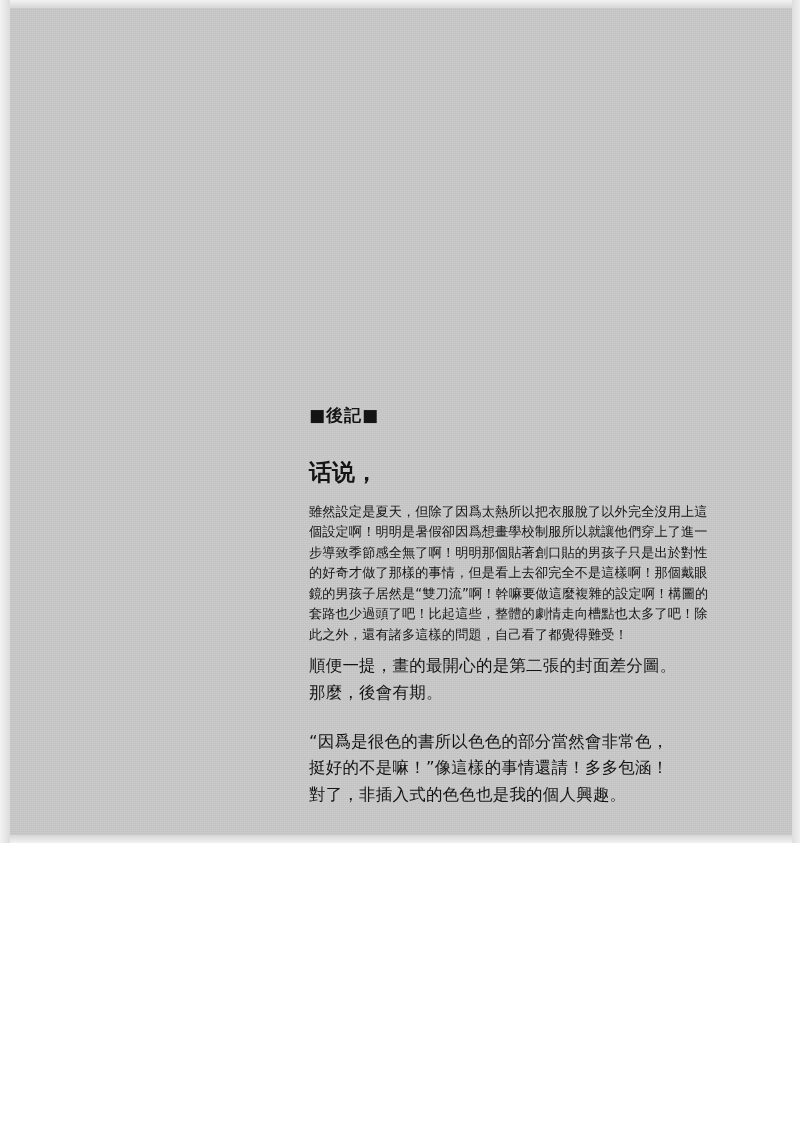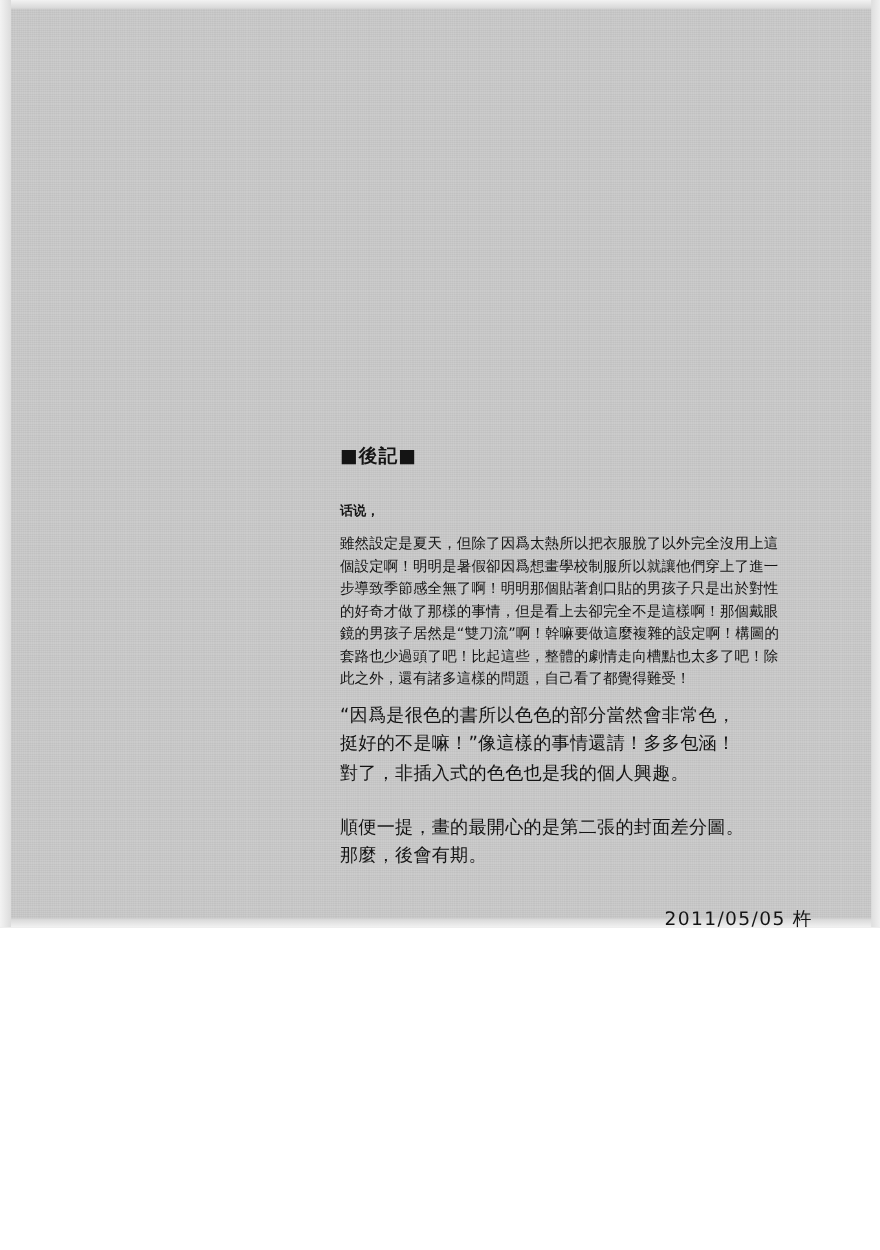--- a/index.html
+++ b/index.html
@@ -72,21 +72,21 @@
 
   .para {
     font-size: 16.5px;
     line-height: 1.62;
     letter-spacing: 0.2px;
     margin-bottom: 22px;
     white-space: pre-line;
   }
 
   .para-strong {
-    font-size: 12px;
+    font-size: 23px;
     font-weight: bold;
     line-height: 1.5;
     margin-bottom: 12px;
     white-space: pre-line;
   }
 
   .para-small {
     font-size: 13.2px;
     line-height: 1.55;
     letter-spacing: 0.1px;
@@ -118,22 +118,22 @@
 
   <div class="content">
     <div class="afterword-heading">■後記■</div>
 
 
     <div class="para-strong">话说，</div>
 
     <div class="para-small">雖然設定是夏天，但除了因爲太熱所以把衣服脫了以外完全沒用上這個設定啊！明明是暑假卻因爲想畫學校制服所以就讓他們穿上了進一步導致季節感全無了啊！明明那個貼著創口貼的男孩子只是出於對性的好奇才做了那樣的事情，但是看上去卻完全不是這樣啊！那個戴眼鏡的男孩子居然是“雙刀流”啊！幹嘛要做這麼複雜的設定啊！構圖的套路也少過頭了吧！比起這些，整體的劇情走向槽點也太多了吧！除此之外，還有諸多這樣的問題，自己看了都覺得難受！</div>
 
 
+    <div class="para">順便一提，畫的最開心的是第二張的封面差分圖。
+那麼，後會有期。</div>
+
     <div class="para para-indent">“因爲是很色的書所以色色的部分當然會非常色，
 挺好的不是嘛！”像這樣的事情還請！多多包涵！
 對了，非插入式的色色也是我的個人興趣。</div>
-
-    <div class="para">順便一提，畫的最開心的是第二張的封面差分圖。
-那麼，後會有期。</div>
 
     <div class="signature">2011/05/05  杵</div>
   </div>
 </div>
 
 </body></html>

